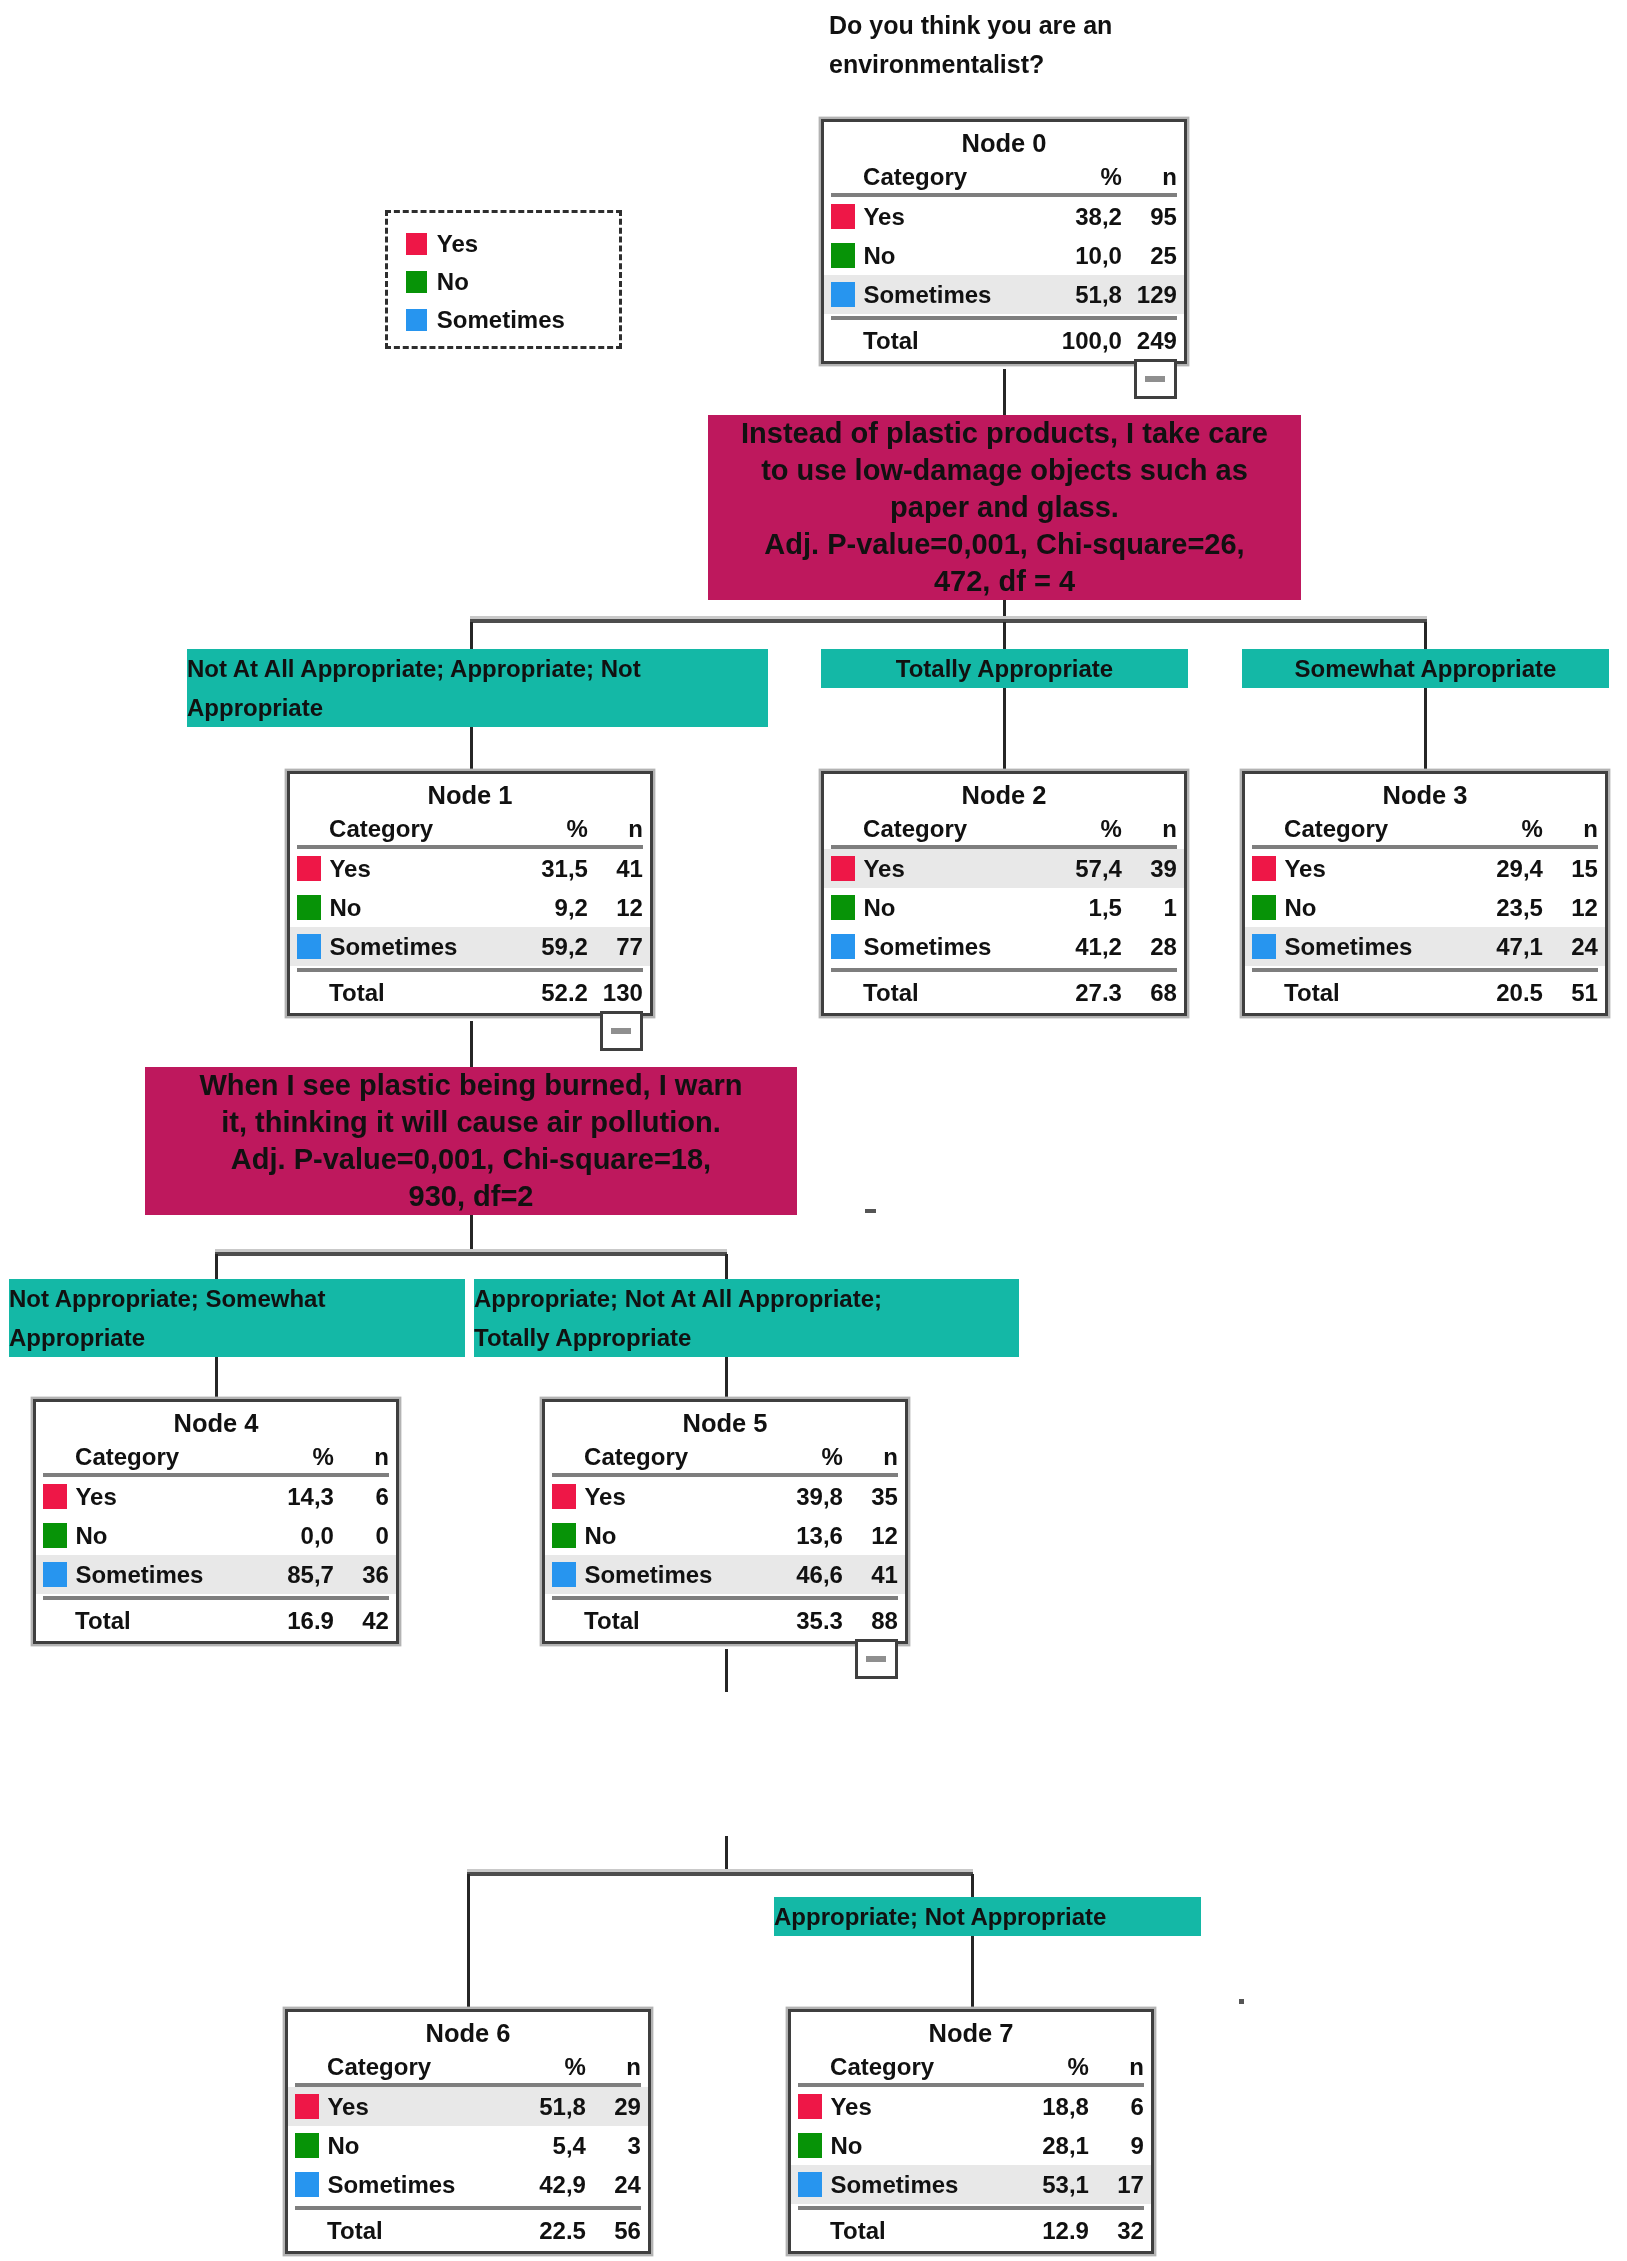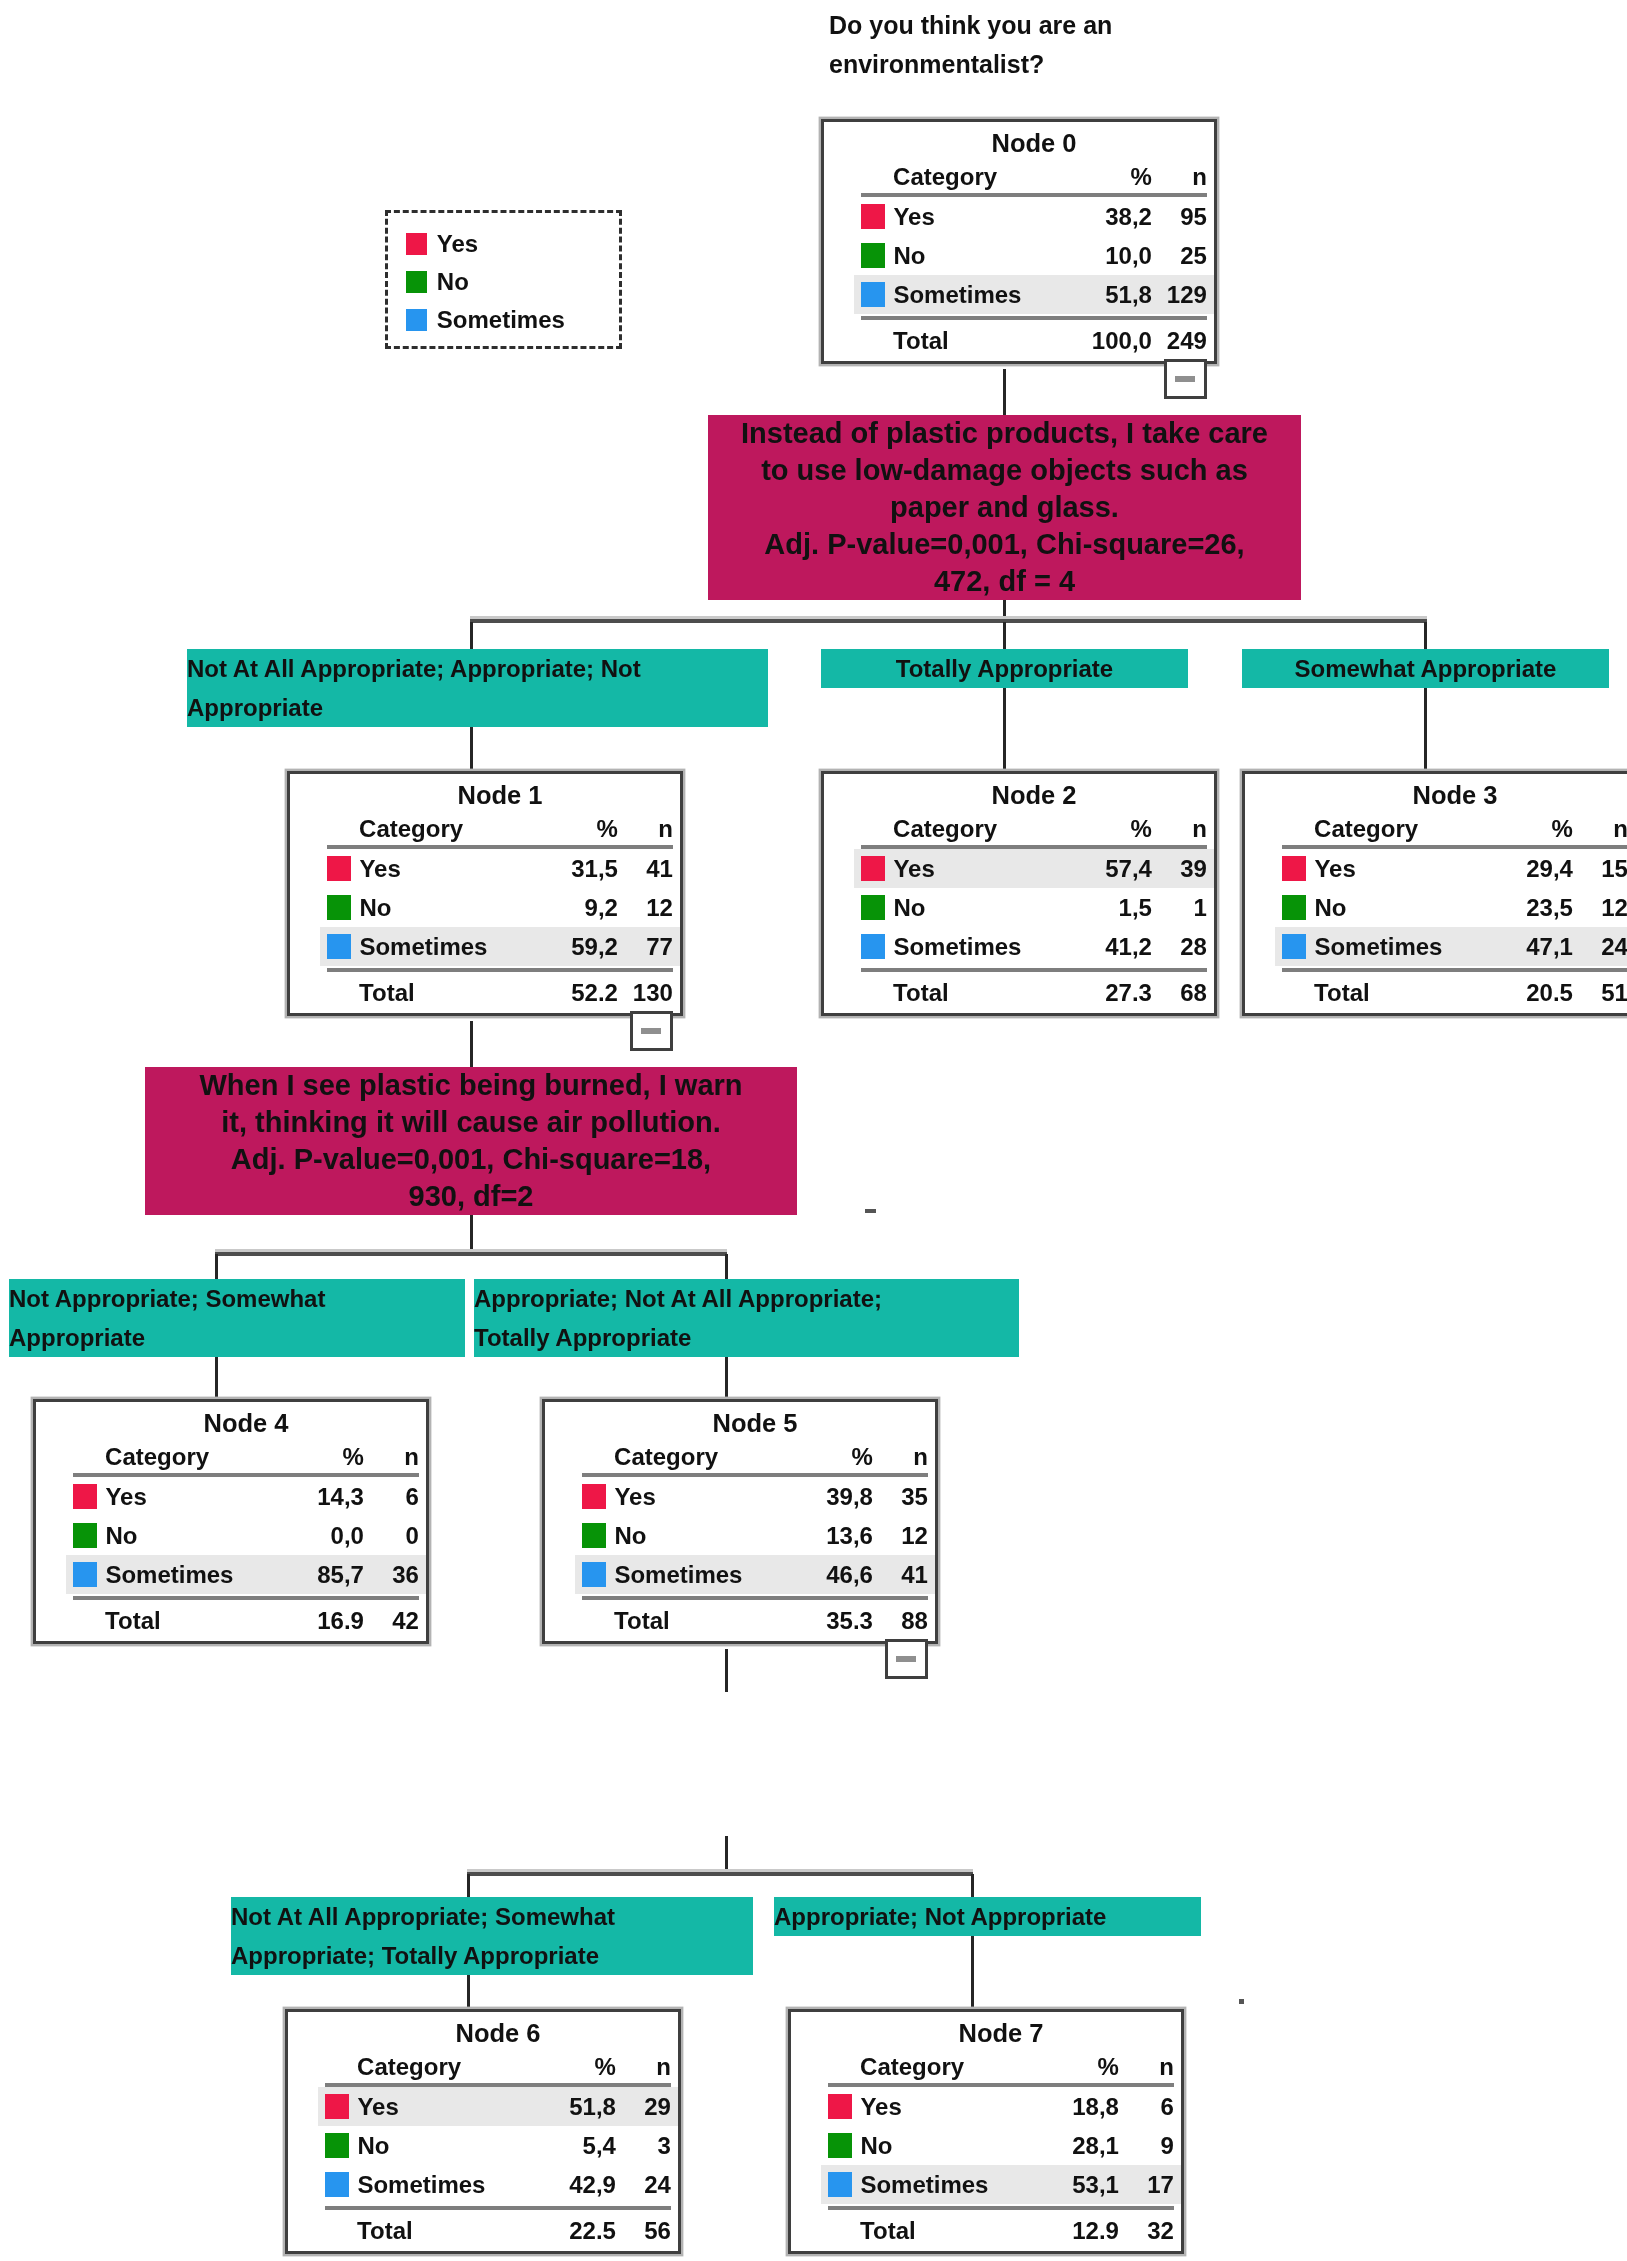--- a/index.html
+++ b/index.html
@@ -3,21 +3,21 @@
 <meta charset="utf-8">
 <style>
   html,body{margin:0;padding:0;background:#fff;}
   #canvas{
     position:relative;width:1628px;height:2261px;background:#fff;overflow:hidden;
     font-family:"Liberation Sans","DejaVu Sans",sans-serif;font-weight:bold;color:#111;
   }
   
   .node{
     position:absolute;width:360px;background:#fff;
-    border:3.6px solid #3f3f3f;box-shadow:0 0 0 2.4px #b3b3b3;padding-left:30px;
+    border:3.6px solid #3f3f3f;box-shadow:0 0 0 2.4px #b3b3b3;
   }
   .ntitle{height:38px;line-height:43px;text-align:center;font-size:25.5px;}
   .thead{display:flex;align-items:baseline;height:33px;line-height:33px;margin:0 7.1px;
          border-bottom:4.1px solid #7e7e7e;font-size:24px;}
   .thead .c-cat{flex:1;padding-left:32px;}
   .thead .c-pct{width:89px;text-align:right;}
   .thead .c-n{width:55px;text-align:right;}
   .trow{display:flex;align-items:center;height:39px;padding:0 7.1px;font-size:24px;}
   .trow.hl{background:#e8e8e8;}
   .chip{width:24px;height:25px;margin-right:8.3px;flex:0 0 auto;}
@@ -93,21 +93,20 @@
   <div class="vline" style="left:971px;top:1874px;height:135px"></div>
 
   <div class="split" style="left:708px;top:415px;width:593px"><span>Instead of plastic products, I take care</span><br><span>to use low-damage objects such as</span><br><span>paper and glass.</span><br><span>Adj. P-value=0,001, Chi-square=26,</span><br><span>472, df = 4</span></div>
   <div class="split" style="left:145px;top:1067px;width:652px"><span>When I see plastic being burned, I warn</span><br><span>it, thinking it will cause air pollution.</span><br><span>Adj. P-value=0,001, Chi-square=18,</span><br><span>930, df=2</span></div>
 
   <div class="blabel" style="left:187px;top:649px;width:581px"><span>Not At All Appropriate; Appropriate; Not</span><br><span>Appropriate</span></div>
   <div class="blabel center" style="left:821px;top:649px;width:367px"><span>Totally Appropriate</span></div>
   <div class="blabel center" style="left:1242px;top:649px;width:367px"><span>Somewhat Appropriate</span></div>
   <div class="blabel" style="left:9px;top:1279px;width:456px"><span>Not Appropriate; Somewhat</span><br><span>Appropriate</span></div>
   <div class="blabel" style="left:474px;top:1279px;width:545px"><span>Appropriate; Not At All Appropriate;</span><br><span>Totally Appropriate</span></div>
-  <div class="blabel" style="left:231px;top:1897px;width:522px"><span>Not At All Appropriate; Somewhat</span><br><span>Appropriate; Totally Appropriate</span></div>
   <div class="blabel" style="left:774px;top:1897px;width:427px"><span>Appropriate; Not Appropriate</span></div>
 
   <div class="stray" style="left:865px;top:1209px;width:10.7px;height:3.6px"></div>
   <div class="stray" style="left:1239px;top:1999px;width:4.7px;height:4.7px"></div>
 
   <div class="node" style="left:821px;top:119px">
     <div class="ntitle">Node 0</div>
     <div class="thead">
         <span class="c-cat">Category</span>
         <span class="c-pct">%</span>

